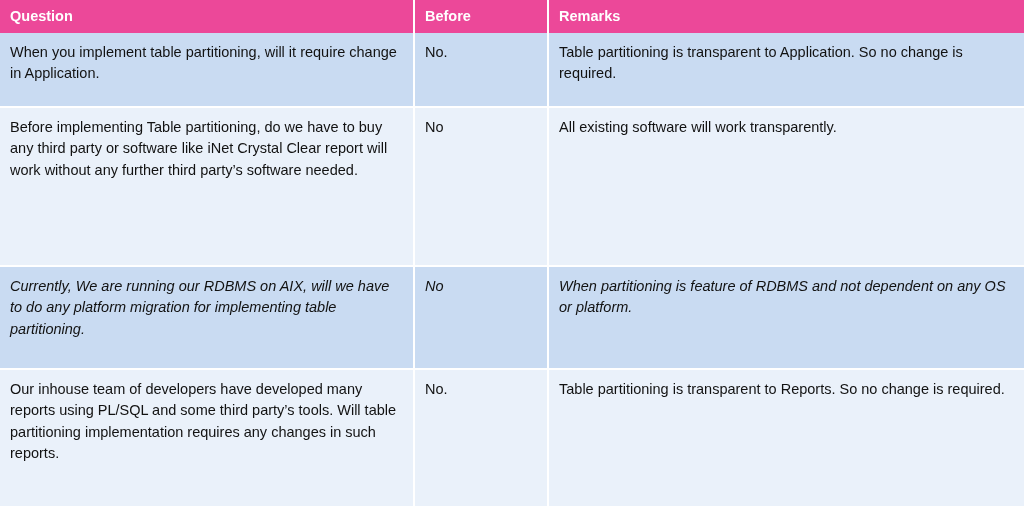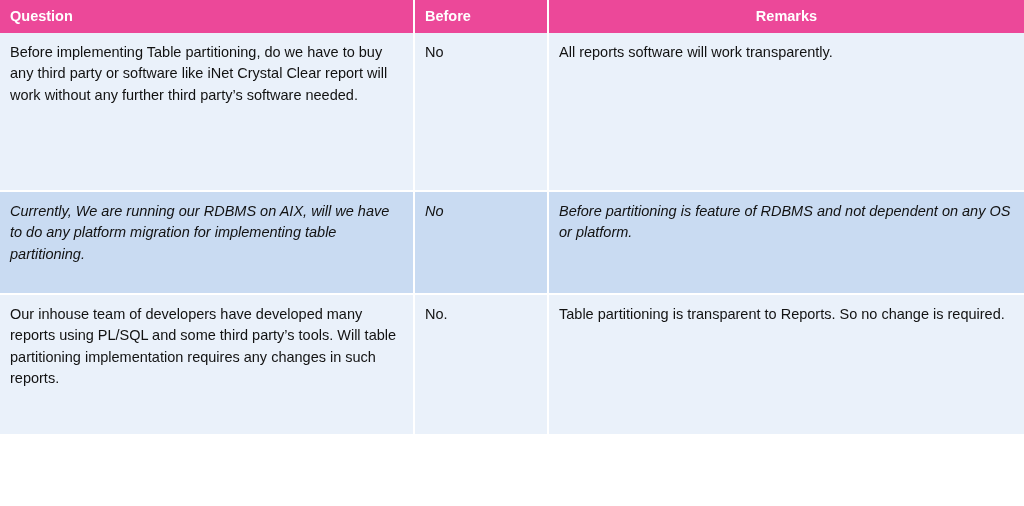--- a/index.html
+++ b/index.html
@@ -31,21 +31,21 @@
     background: #ec4899;
     color: #ffffff;
     font-size: 14.5px;
     font-weight: bold;
     text-align: left;
     padding: 7px 10px 8px 10px;
     height: 18px;
     vertical-align: middle;
     border-right: 2px solid #ffffff;
   }
-  thead th:last-child { border-right: none; text-align: center; }
+  thead th:last-child { border-right: none; }
 
   tbody td {
     font-size: 14.5px;
     line-height: 1.47;
     color: #121212;
     vertical-align: top;
     padding: 9px 12px 10px 10px;
     border-right: 2px solid #ffffff;
     border-bottom: 2px solid #ffffff;
   }
@@ -72,40 +72,51 @@
       <col class="c-remarks">
     </colgroup>
     <thead>
       <tr>
         <th>Question</th>
         <th>Before</th>
         <th>Remarks</th>
       </tr>
     </thead>
     <tbody>
+      <tr class="row-alt r1">
+        <td>
+          <span class="cell-text">When you implement table partitioning, will it require change in Application.</span>
+        </td>
+        <td>
+          <span class="cell-text">No.</span>
+        </td>
+        <td>
+          <span class="cell-text">Table partitioning is transparent to Application. So no change is required.</span>
+        </td>
+      </tr>
       <tr class="row-norm r2">
         <td>
           <span class="cell-text">Before implementing Table partitioning, do we have to buy any third party or software like iNet Crystal Clear report will work without any further third party’s software needed.</span>
         </td>
         <td>
           <span class="cell-text">No</span>
         </td>
         <td>
-          <span class="cell-text">All reports software will work transparently.</span>
+          <span class="cell-text">All existing software will work transparently.</span>
         </td>
       </tr>
       <tr class="row-alt r3">
         <td>
           <span class="cell-text">Currently, We are running our RDBMS on AIX, will we have to do any platform migration for implementing table partitioning.</span>
         </td>
         <td>
           <span class="cell-text">No</span>
         </td>
         <td>
-          <span class="cell-text">Before partitioning is feature of RDBMS and not dependent on any OS or platform.</span>
+          <span class="cell-text">When partitioning is feature of RDBMS and not dependent on any OS or platform.</span>
         </td>
       </tr>
       <tr class="row-norm r4">
         <td>
           <span class="cell-text">Our inhouse team of developers have developed many reports using PL/SQL and some third party’s tools. Will table partitioning implementation requires any changes in such reports.</span>
         </td>
         <td>
           <span class="cell-text">No.</span>
         </td>
         <td>

